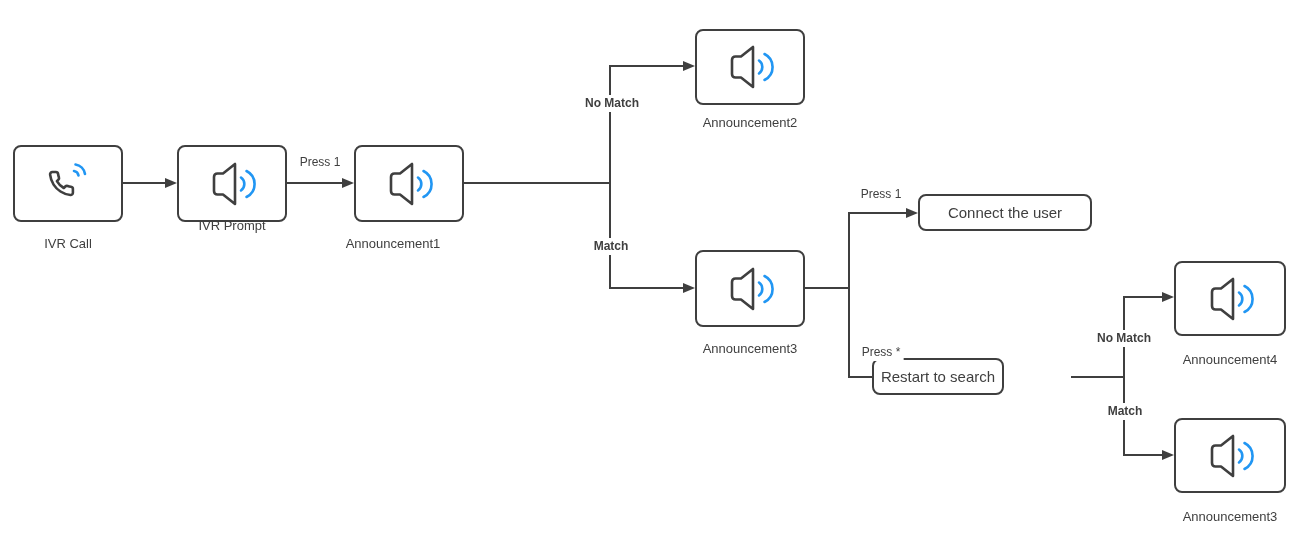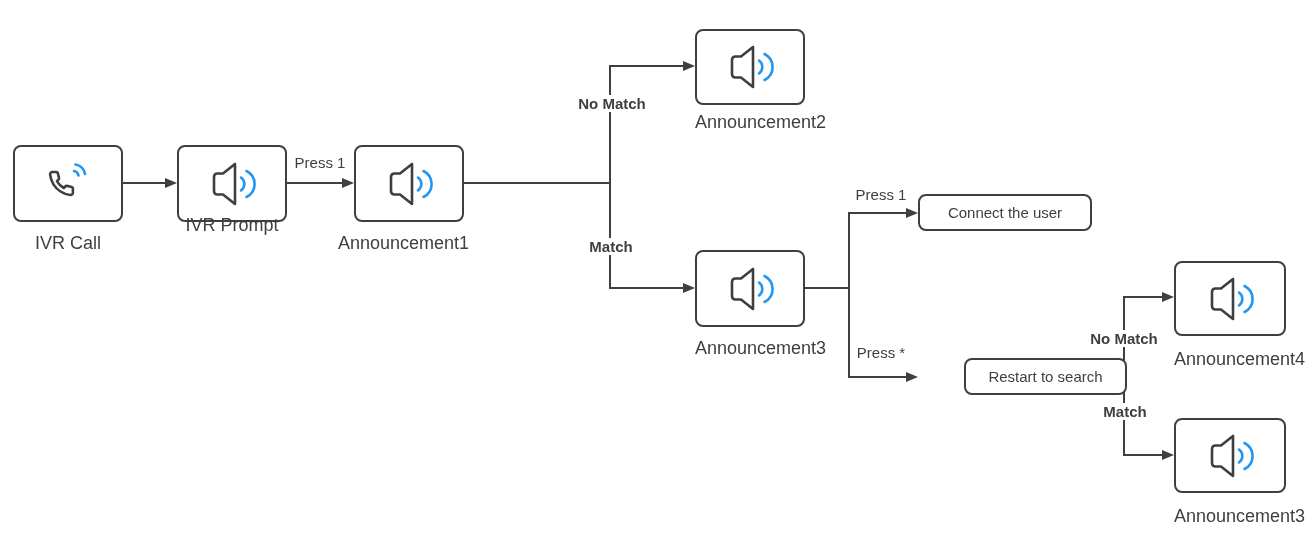--- a/index.html
+++ b/index.html
@@ -35,29 +35,29 @@
     border-radius: 8px;
     display: flex;
     align-items: center;
     justify-content: center;
     font-size: 15px;
     color: var(--text);
     white-space: nowrap;
   }
   .node-label {
     position: absolute;
-    font-size: 18px;
+    font-size: 13px;
     line-height: 17px;
     color: var(--text);
     text-align: center;
     white-space: nowrap;
   }
   .edge-label {
     position: absolute;
-    font-size: 15px;
+    font-size: 12px;
     line-height: 17px;
     color: var(--text);
     background: var(--node-bg);
     padding: 0 3px;
     white-space: nowrap;
     transform: translateX(-50%);
   }
   .edge-label.bold { font-weight: 700; }
   .edge-label.multiline { white-space: pre-line; text-align: center; }
   .hline { position: absolute; height: 2px; background: var(--line); }
@@ -161,21 +161,21 @@
         <path class="stroke-dark" d="M31 3 L31 43 L19 33.5 L13.5 33.5 Q10 33.5 10 30 L10 16 Q10 12.5 13.5 12.5 L19 12.5 Z"></path>
         <path class="stroke-wave" d="M37 16.5 A 8 8 0 0 1 37 29.5"></path>
         <path class="stroke-wave" d="M42.5 10 A 14.5 14.5 0 0 1 42.5 36"></path>
       </svg>
     </span>
   </div>
   <div class="node-label" style="left:695px;top:340px;width:110px">Announcement3</div>
 
   <div class="node-text" style="left:918px;top:194px;width:174px;height:37px">Connect the user</div>
 
-  <div class="node-text" style="left:964px;top:358px;width:163px;height:37px">Restart to search</div>
+  <div class="node-text" style="left:872px;top:358px;width:132px;height:37px">Restart to search</div>
 
   <div class="node" style="left:1174px;top:261px;width:112px;height:75px">
     <span class="icon">
       <svg width="56" height="46" viewBox="0 0 56 46">
         <path class="stroke-dark" d="M31 3 L31 43 L19 33.5 L13.5 33.5 Q10 33.5 10 30 L10 16 Q10 12.5 13.5 12.5 L19 12.5 Z"></path>
         <path class="stroke-wave" d="M37 16.5 A 8 8 0 0 1 37 29.5"></path>
         <path class="stroke-wave" d="M42.5 10 A 14.5 14.5 0 0 1 42.5 36"></path>
       </svg>
     </span>
   </div>

